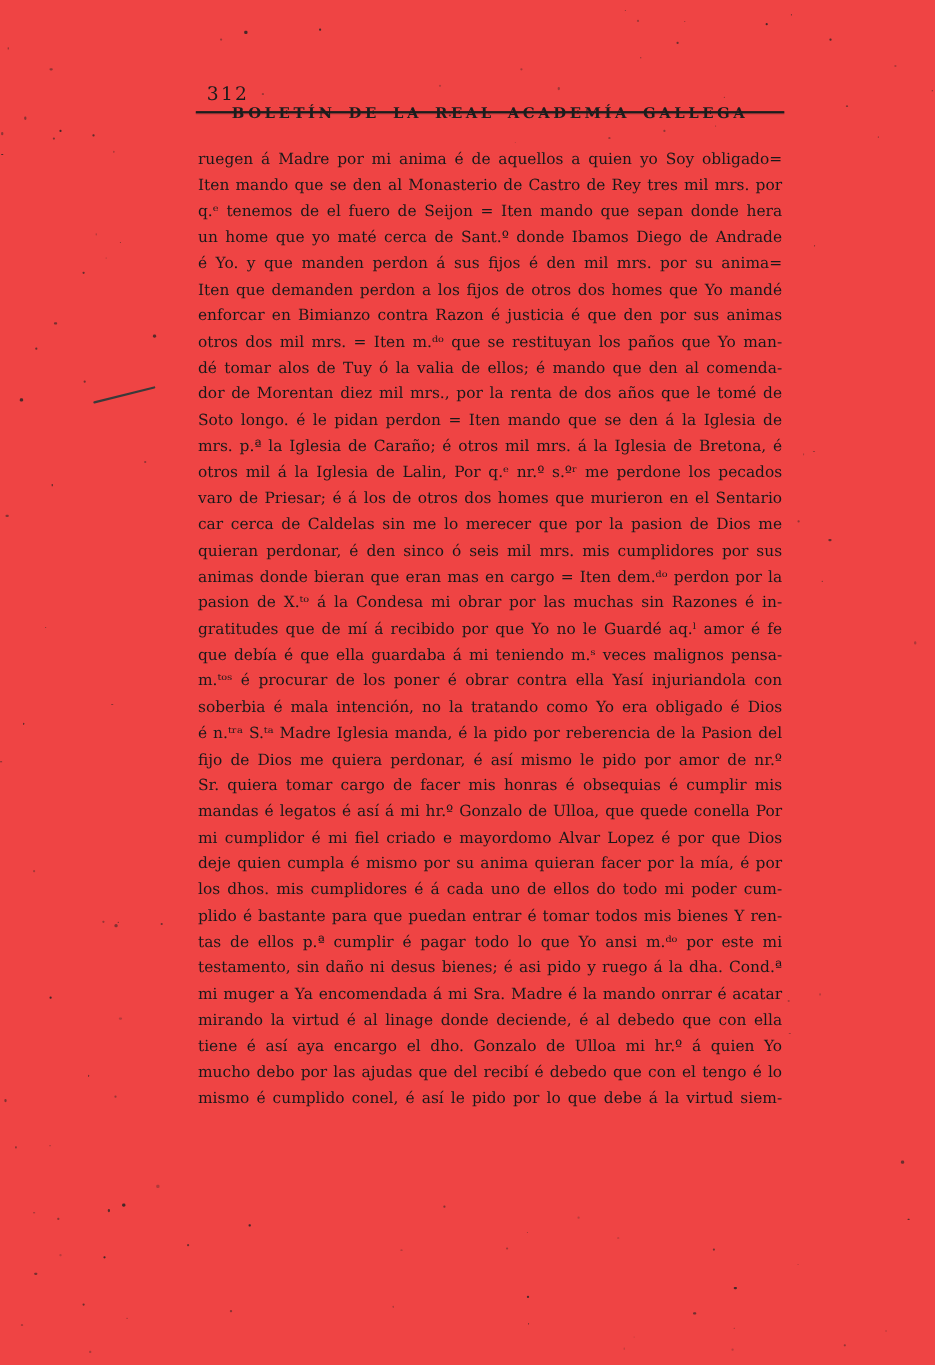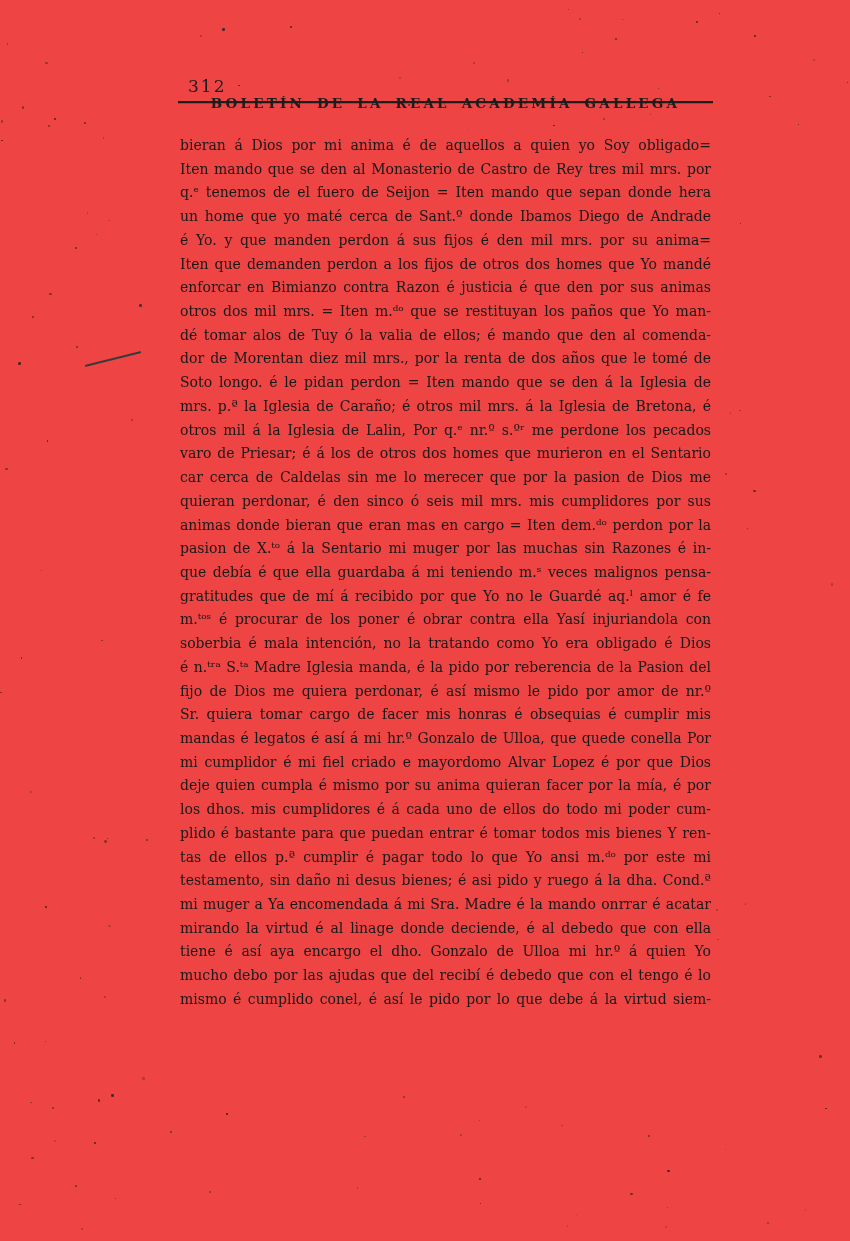--- a/index.html
+++ b/index.html
@@ -77,40 +77,40 @@
   }
 </style>
 </head>
 <body>
 
 <div class="scan-page">
   <div class="page-number">312</div>
   <div class="running-title">BOLETÍN DE LA REAL ACADEMÍA GALLEGA</div>
   <div class="header-rule"></div>
   <div class="text-block">
-      <div class="text-line">bieran á Dios por mi anima é de aquellos a quien yo Soy obligado=</div>
+      <div class="text-line">ruegen á Madre por mi anima é de aquellos a quien yo Soy obligado=</div>
       <div class="text-line">Iten mando que se den al Monasterio de Castro de Rey tres mil mrs. por</div>
       <div class="text-line">q.ᵉ tenemos de el fuero de Seijon = Iten mando que sepan donde hera</div>
       <div class="text-line">un home que yo maté cerca de Sant.º donde Ibamos Diego de Andrade</div>
       <div class="text-line">é Yo. y que manden perdon á sus fijos é den mil mrs. por su anima=</div>
       <div class="text-line">Iten que demanden perdon a los fijos de otros dos homes que Yo mandé</div>
       <div class="text-line">enforcar en Bimianzo contra Razon é justicia é que den por sus animas</div>
       <div class="text-line">otros dos mil mrs. = Iten m.ᵈᵒ que se restituyan los paños que Yo man-</div>
       <div class="text-line">dé tomar alos de Tuy ó la valia de ellos; é mando que den al comenda-</div>
       <div class="text-line">dor de Morentan diez mil mrs., por la renta de dos años que le tomé de</div>
       <div class="text-line">Soto longo. é le pidan perdon = Iten mando que se den á la Iglesia de</div>
       <div class="text-line">mrs. p.ª la Iglesia de Caraño; é otros mil mrs. á la Iglesia de Bretona, é</div>
       <div class="text-line">otros mil á la Iglesia de Lalin, Por q.ᵉ nr.º s.ºʳ me perdone los pecados</div>
       <div class="text-line">varo de Priesar; é á los de otros dos homes que murieron en el Sentario</div>
       <div class="text-line">car cerca de Caldelas sin me lo merecer que por la pasion de Dios me</div>
       <div class="text-line">quieran perdonar, é den sinco ó seis mil mrs. mis cumplidores por sus</div>
       <div class="text-line">animas donde bieran que eran mas en cargo = Iten dem.ᵈᵒ perdon por la</div>
-      <div class="text-line">pasion de X.ᵗᵒ á la Sentario mi muger por las muchas sin Razones é in-</div>
+      <div class="text-line">pasion de X.ᵗᵒ á la Condesa mi obrar por las muchas sin Razones é in-</div>
+      <div class="text-line">gratitudes que de mí á recibido por que Yo no le Guardé aq.ˡ amor é fe</div>
       <div class="text-line">que debía é que ella guardaba á mi teniendo m.ˢ veces malignos pensa-</div>
-      <div class="text-line">gratitudes que de mí á recibido por que Yo no le Guardé aq.ˡ amor é fe</div>
       <div class="text-line">m.ᵗᵒˢ é procurar de los poner é obrar contra ella Yasí injuriandola con</div>
       <div class="text-line">soberbia é mala intención, no la tratando como Yo era obligado é Dios</div>
       <div class="text-line">é n.ᵗʳᵃ S.ᵗᵃ Madre Iglesia manda, é la pido por reberencia de la Pasion del</div>
       <div class="text-line">fijo de Dios me quiera perdonar, é así mismo le pido por amor de nr.º</div>
       <div class="text-line">Sr. quiera tomar cargo de facer mis honras é obsequias é cumplir mis</div>
       <div class="text-line">mandas é legatos é así á mi hr.º Gonzalo de Ulloa, que quede conella Por</div>
       <div class="text-line">mi cumplidor é mi fiel criado e mayordomo Alvar Lopez é por que Dios</div>
       <div class="text-line">deje quien cumpla é mismo por su anima quieran facer por la mía, é por</div>
       <div class="text-line">los dhos. mis cumplidores é á cada uno de ellos do todo mi poder cum-</div>
       <div class="text-line">plido é bastante para que puedan entrar é tomar todos mis bienes Y ren-</div>

